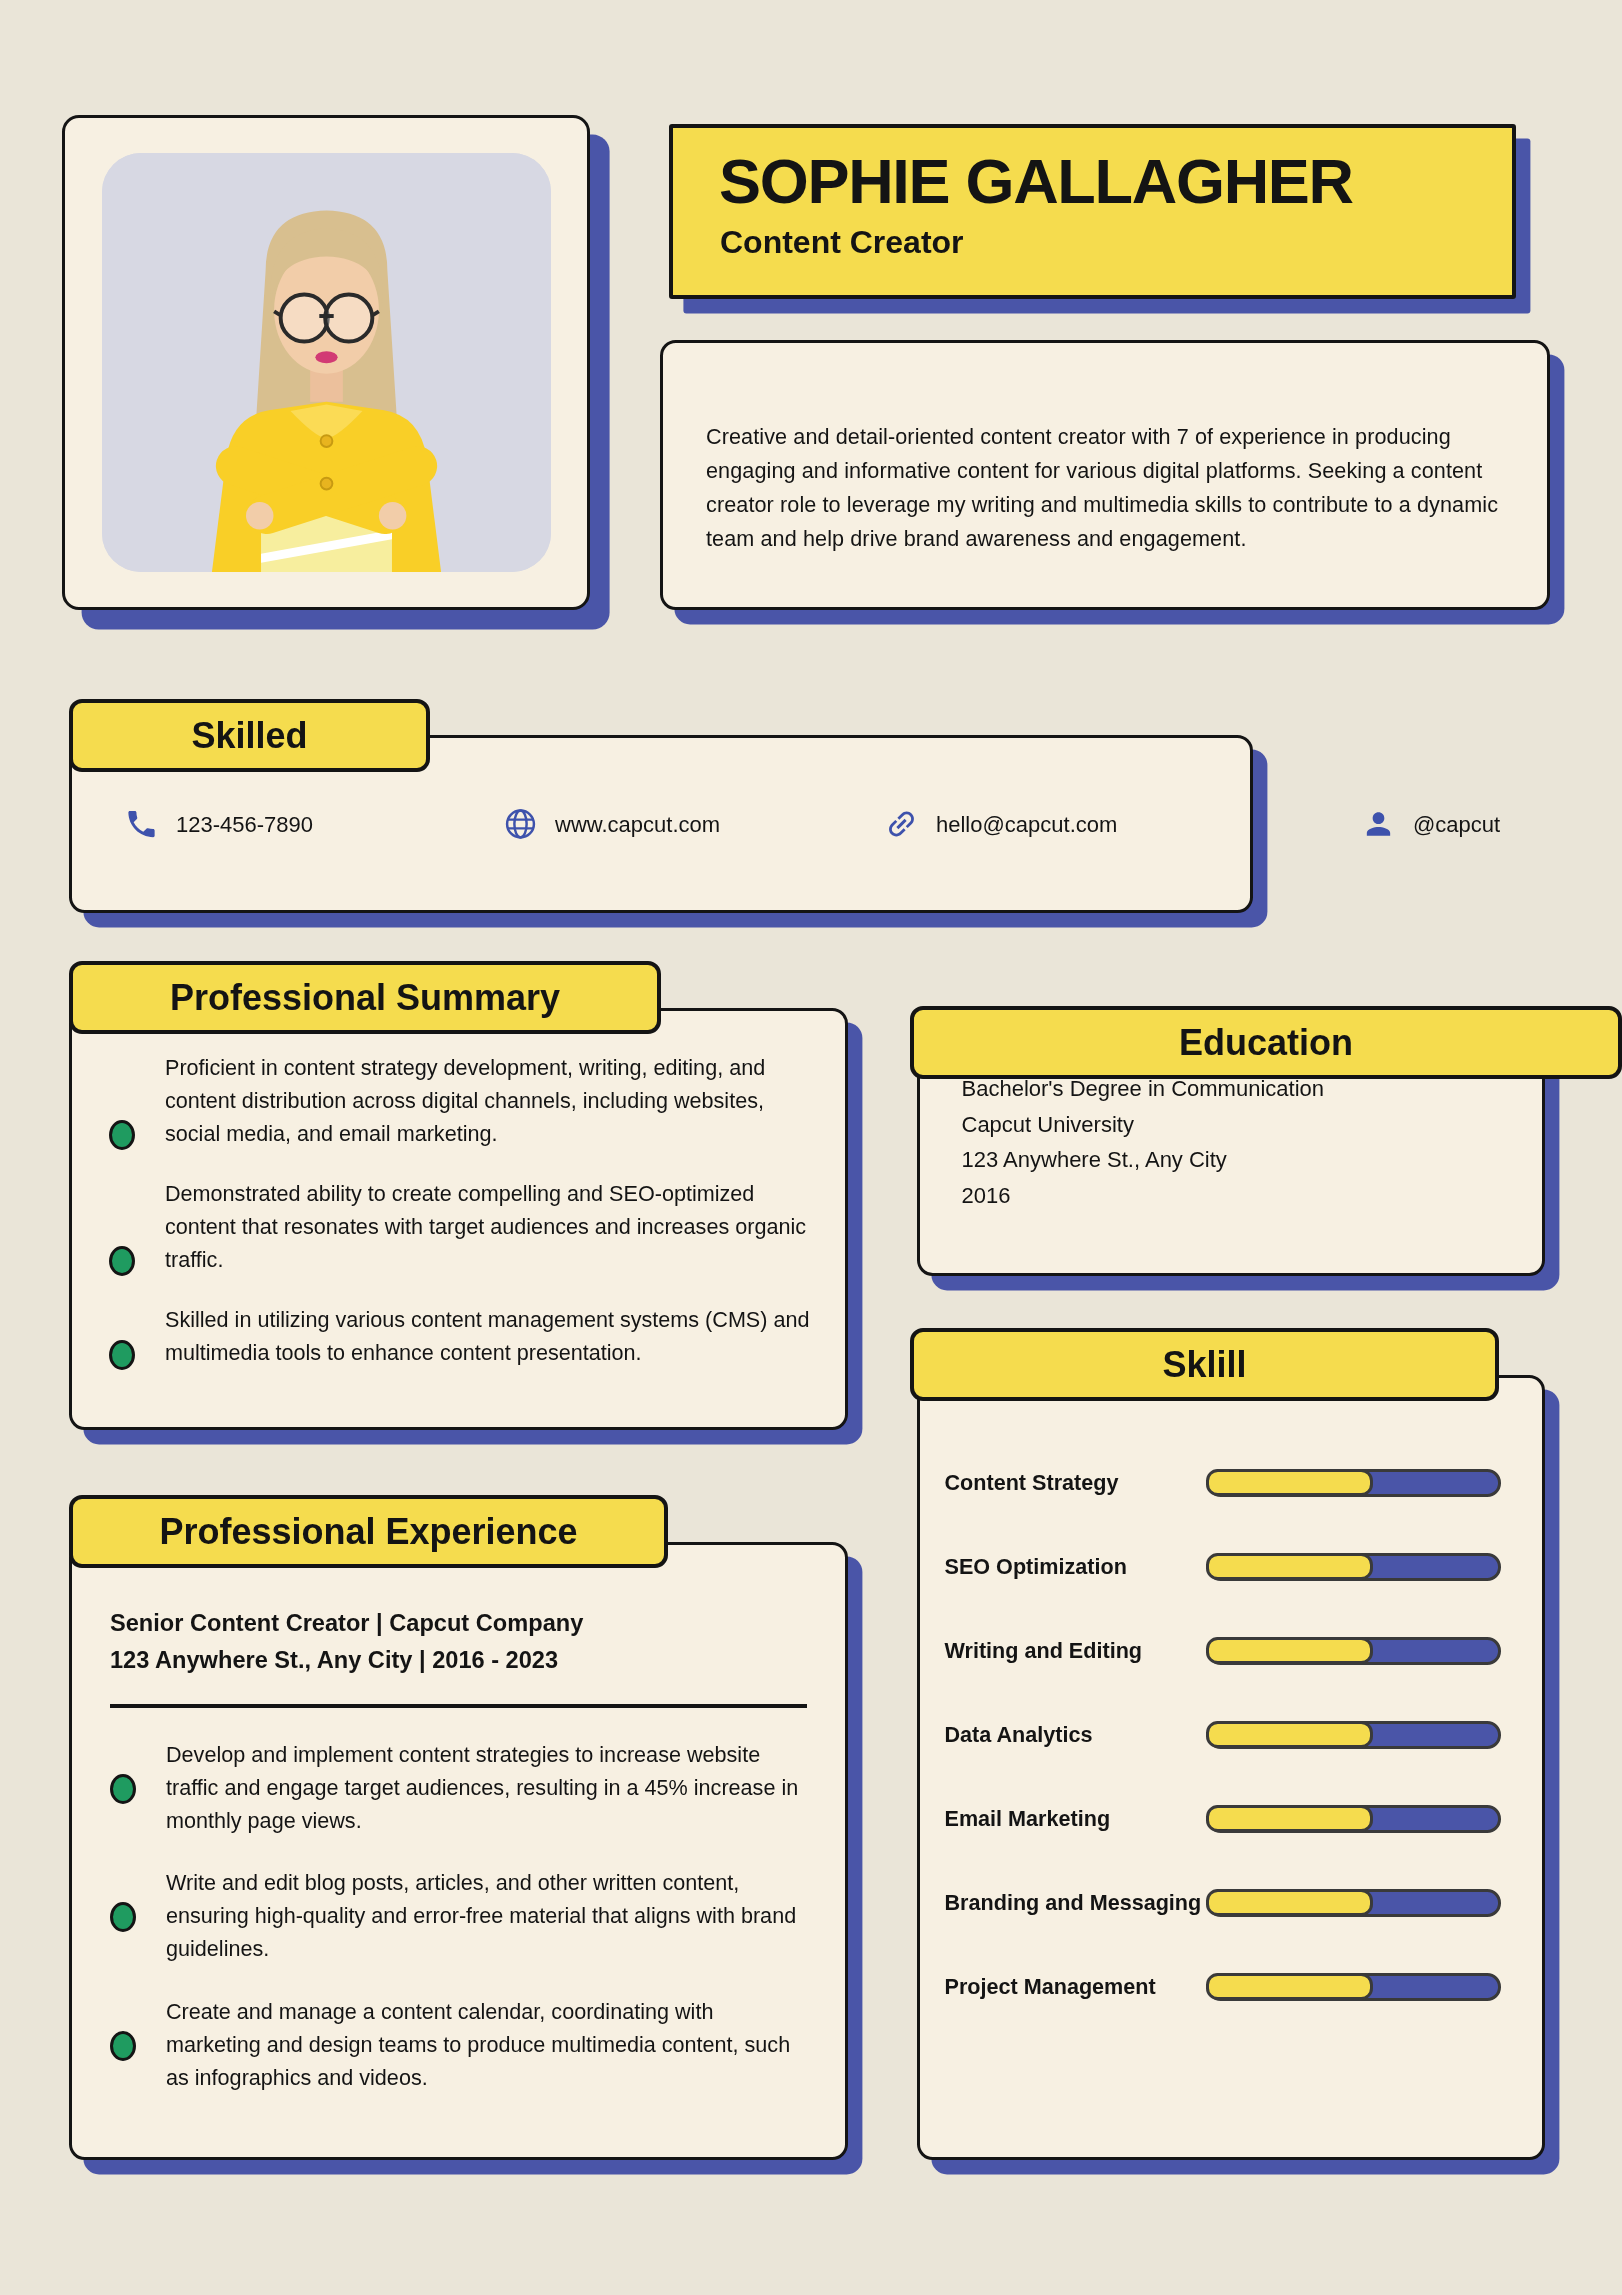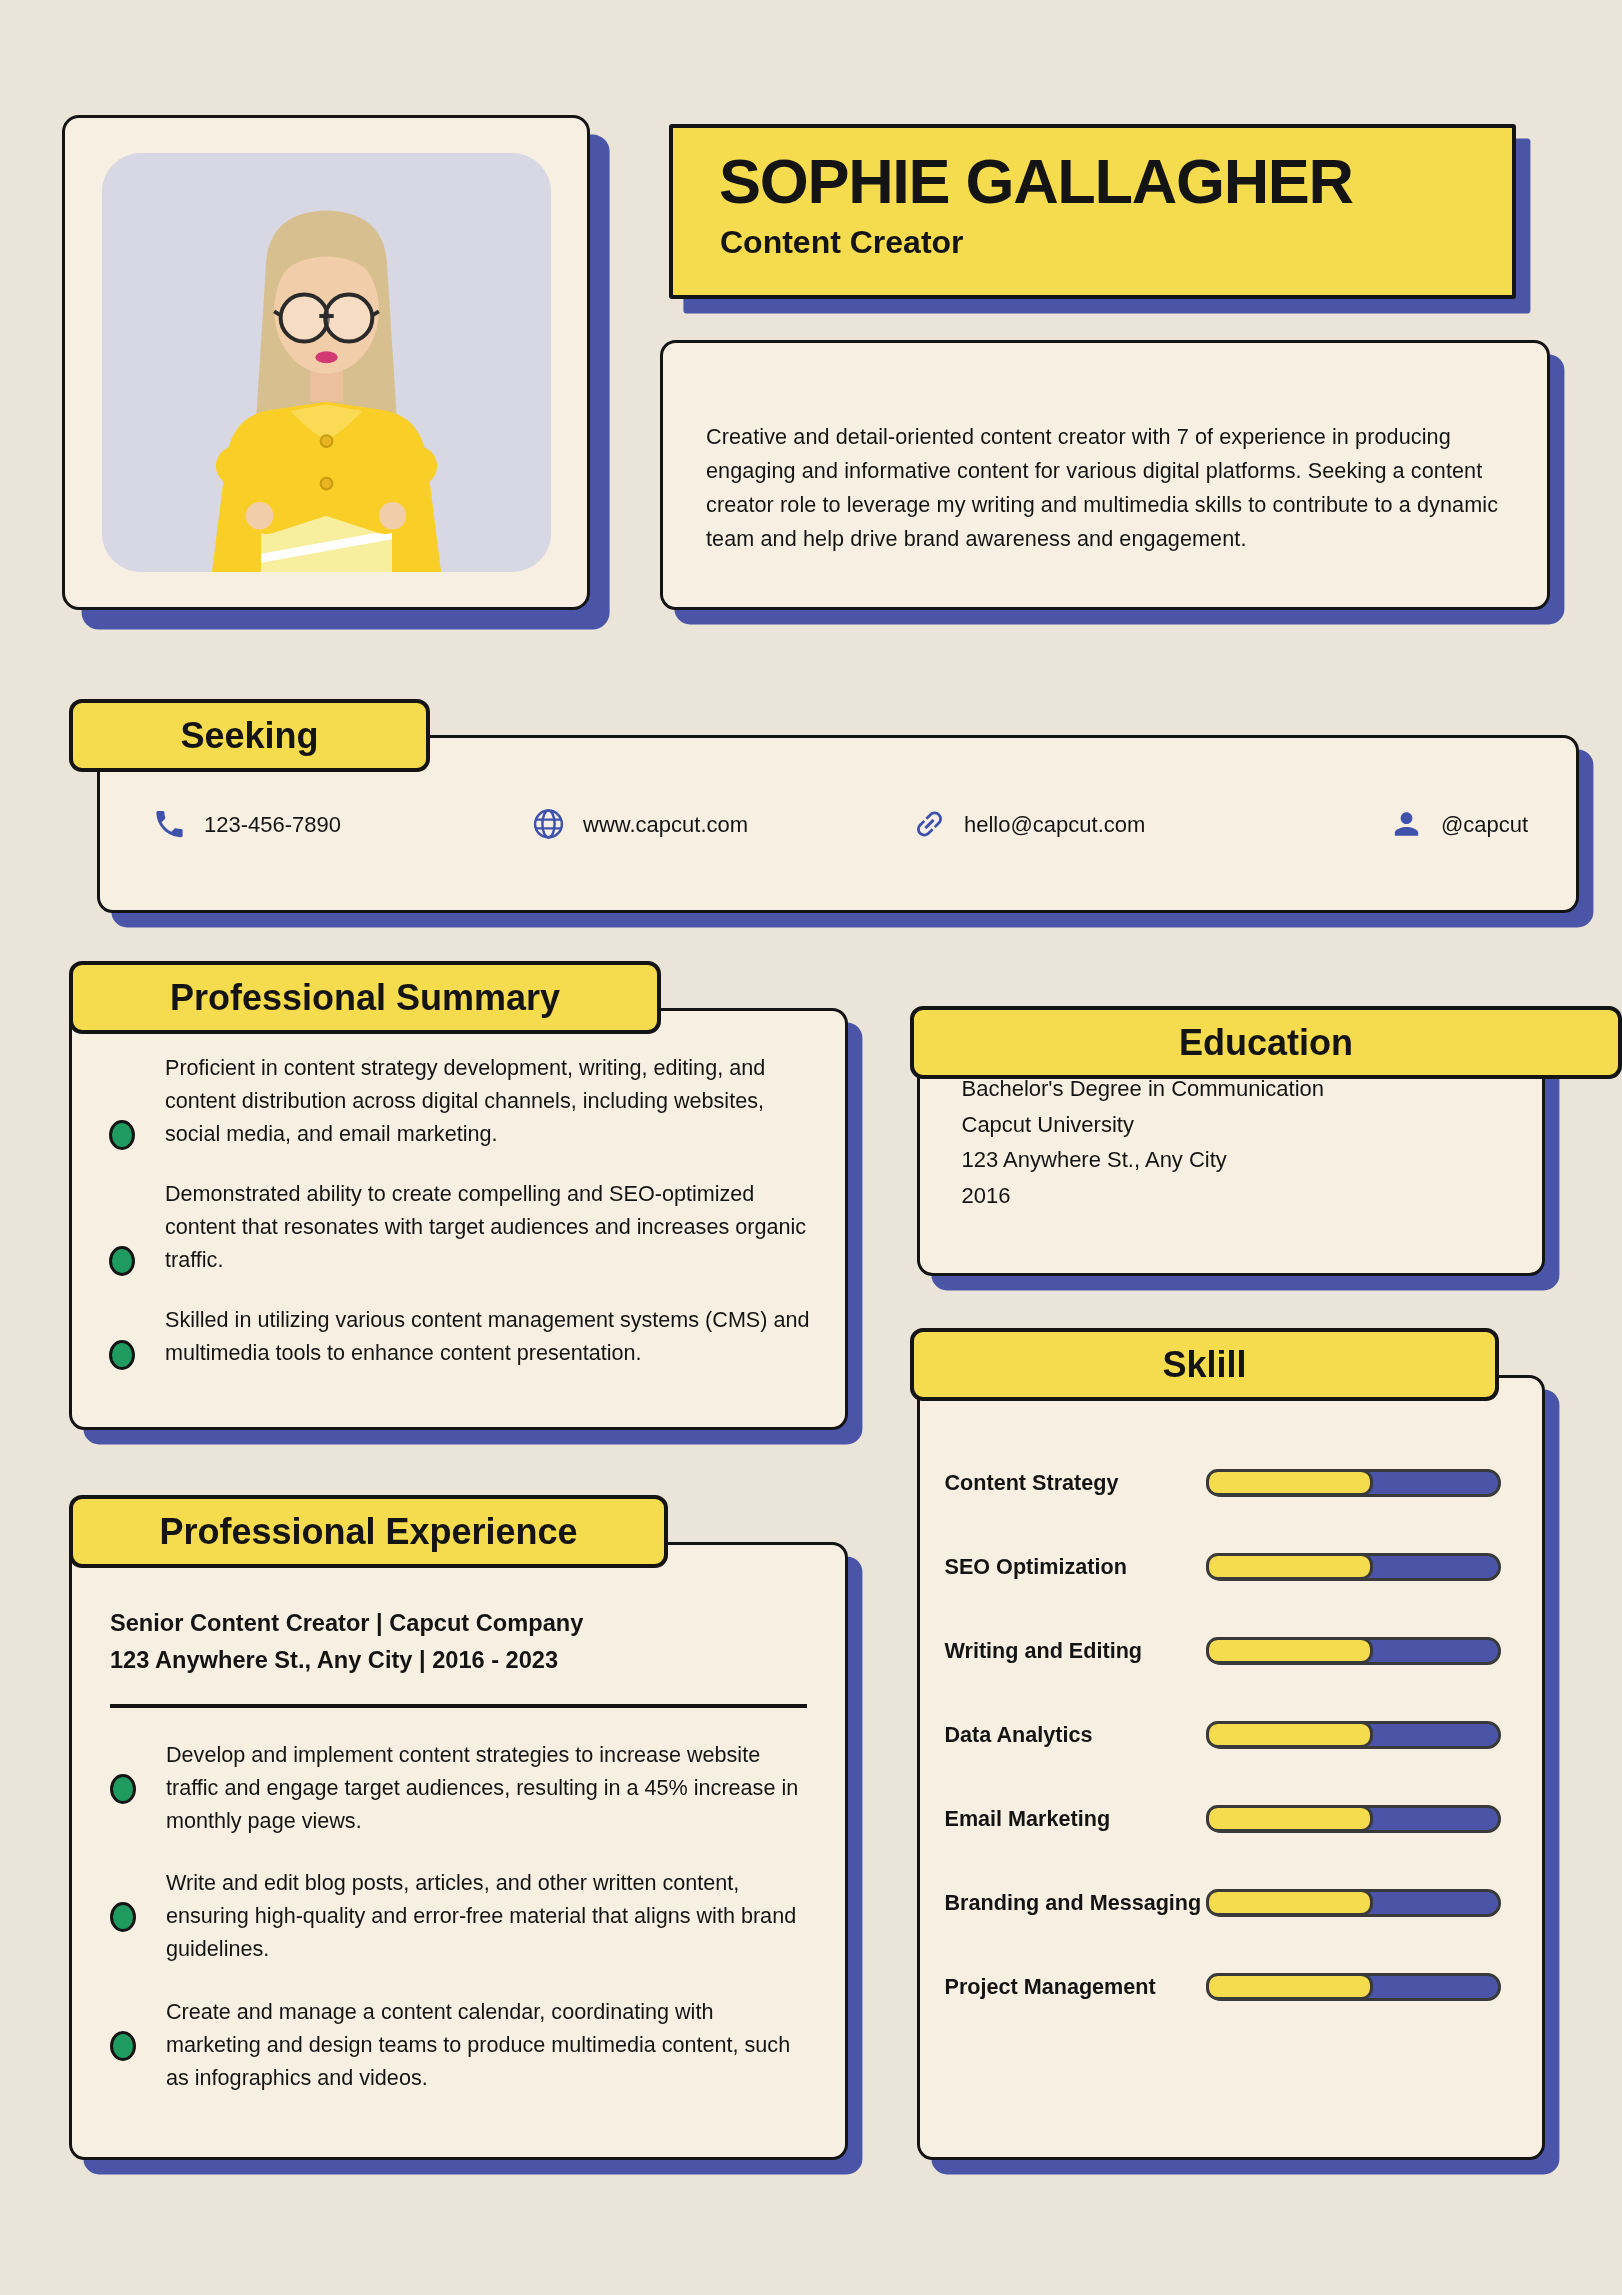--- a/index.html
+++ b/index.html
@@ -55,21 +55,21 @@
     font-size:36px;font-weight:800;box-sizing:border-box;
   }
   .body{
     position:absolute;z-index:1;background:var(--card,#f7f0e2);
     border:3.9px solid var(--ink,#141414);border-radius:15.7px;box-sizing:border-box;
   }
 
   
   .contact-section{left:69px;top:699px;width:1482px;height:229px;}
   .contact-section .tab{width:361px;}
-  .contact-section .body{left:0;top:36px;width:1482px;height:178px;margin-left:28px;}
+  .contact-section .body{left:0;top:36px;width:1184px;height:178px;}
   .contact-item{position:absolute;top:50%;transform:translateY(-50%);display:flex;align-items:center;gap:17px;}
   .contact-item .ci{width:35px;height:35px;color:var(--iconblue,#3e52ac);flex:0 0 auto;}
   .contact-item .ci svg{width:100%;height:100%;display:block;}
   .contact-item span{font-size:22px;}
   .ci-1{left:52px;} .ci-2{left:431px;} .ci-3{left:812px;} .ci-4{left:1289px;}
 
   
   .psummary-section{left:69px;top:961px;width:779px;height:478px;}
   .psummary-section .tab{width:592px;}
   .psummary-section .body{left:0;top:47px;width:779px;height:422px;}
@@ -164,21 +164,21 @@
   <h1>SOPHIE GALLAGHER</h1>
   <div class="role">Content Creator</div>
 </section>
 
 <section class="summary-card card-shadow">
   <p>Creative and detail-oriented content creator with 7 of experience in producing engaging and informative content for various digital platforms. Seeking a content creator role to leverage my writing and multimedia skills to contribute to a dynamic team and help drive brand awareness and engagement.</p>
 </section>
 
 <section class="contact-section">
   <div class="tab">
-    <span>Seeking</span>
+    <span>Skilled</span>
   </div>
   <div class="body card-shadow">
     <div class="contact-item ci-1">
       <span class="ci">
         <svg viewBox="0 0 24 24">
             <path fill="currentColor" d="M6.62 10.79c1.44 2.83 3.76 5.14 6.59 6.59l2.2-2.2c.27-.27.67-.36 1.02-.24 1.12.37 2.33.57 3.57.57.55 0 1 .45 1 1V20c0 .55-.45 1-1 1-9.39 0-17-7.61-17-17 0-.55.45-1 1-1h3.5c.55 0 1 .45 1 1 0 1.25.2 2.45.57 3.57.11.35.03.74-.25 1.02l-2.2 2.2z"></path>
           </svg>
       </span>
       <span>123-456-7890</span>
     </div>

